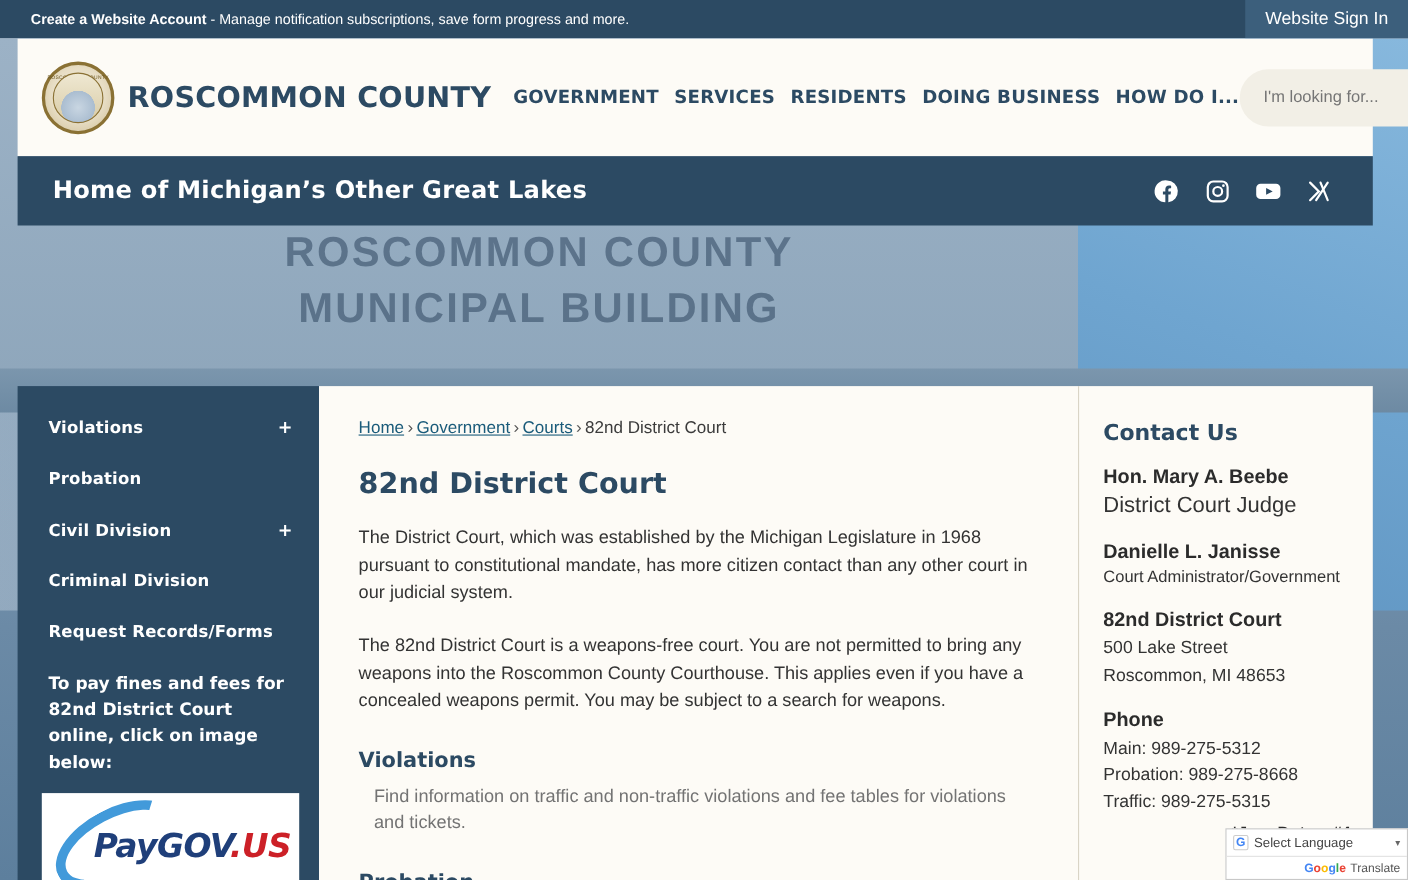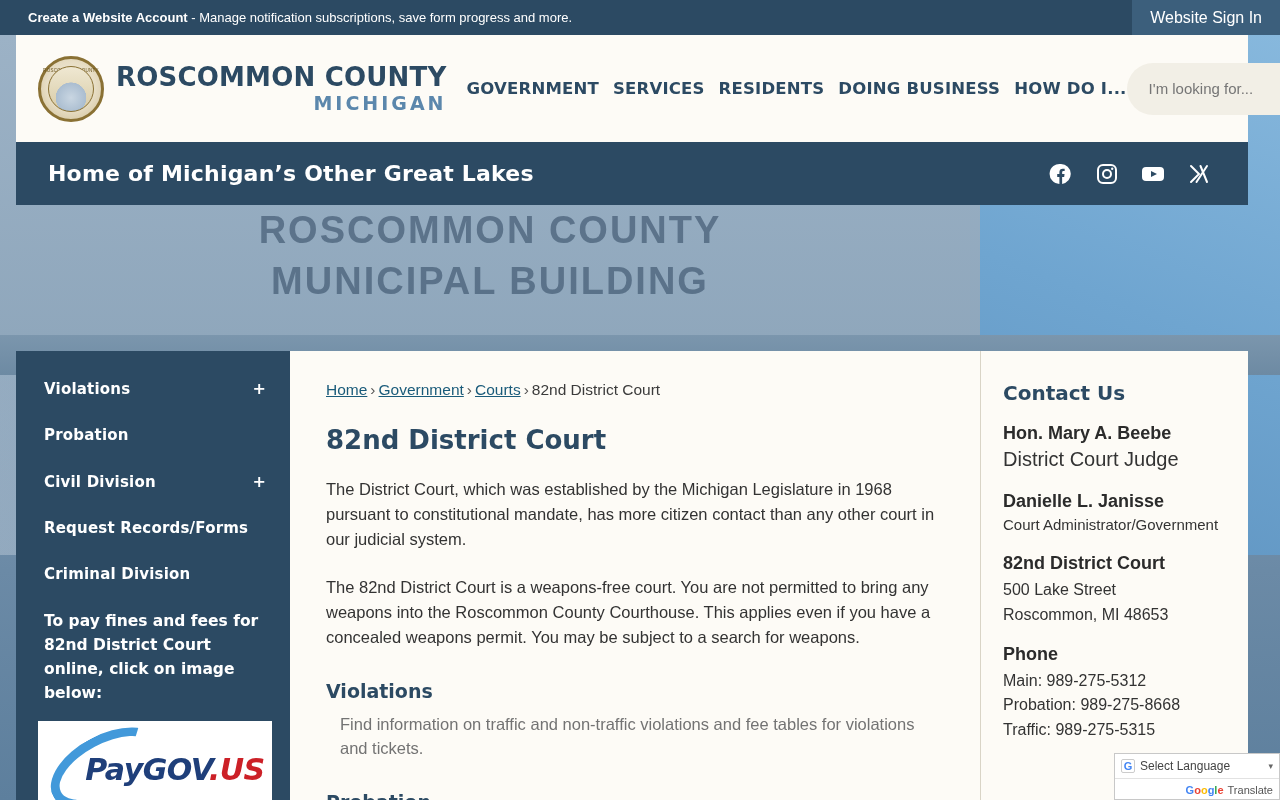--- a/index.html
+++ b/index.html
@@ -440,21 +440,20 @@
   <div class="header-wrap">
     <div class="header-main">
 
       <div class="seal">
         <div class="seal-txt-top">ROSCOMMON COUNTY</div>
         <div class="seal-txt-bot">SEAL</div>
       </div>
 
       <div class="brand">
         <div class="line1">ROSCOMMON COUNTY</div>
-        <div class="line2">MICHIGAN</div>
       </div>
 
       <div class="main-nav">
         <div class="nav-item">GOVERNMENT</div>
         <div class="nav-item">SERVICES</div>
         <div class="nav-item">RESIDENTS</div>
         <div class="nav-item">DOING BUSINESS</div>
         <div class="nav-item">HOW DO I...</div>
       </div>
 
@@ -505,25 +504,25 @@
       </div>
       <div class="lnav-item">
         <span>Probation</span>
         <span class="plus"></span>
       </div>
       <div class="lnav-item">
         <span>Civil Division</span>
         <span class="plus">+</span>
       </div>
       <div class="lnav-item">
+        <span>Criminal Division</span>
+        <span class="plus"></span>
+      </div>
+      <div class="lnav-item">
         <span>Request Records/Forms</span>
-        <span class="plus"></span>
-      </div>
-      <div class="lnav-item">
-        <span>Criminal Division</span>
         <span class="plus"></span>
       </div>
 
       <div class="lnav-note">To pay fines and fees for 82nd District Court online, click on image below:</div>
 
       <div class="paygov">
         <div class="swoosh"></div>
         <div class="pg-text">
           <span>PayGOV</span><span class="us">.US</span>
         </div>

